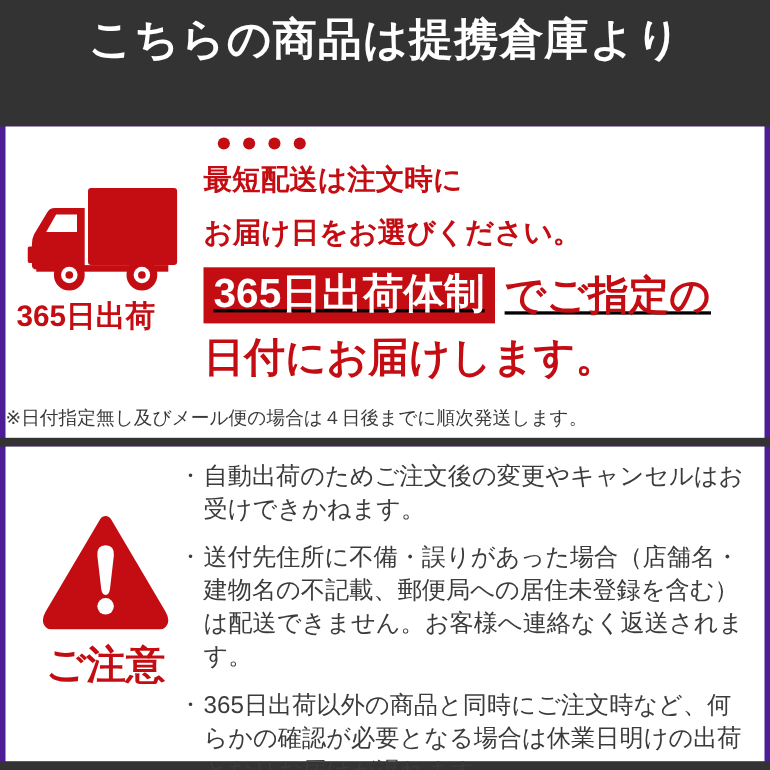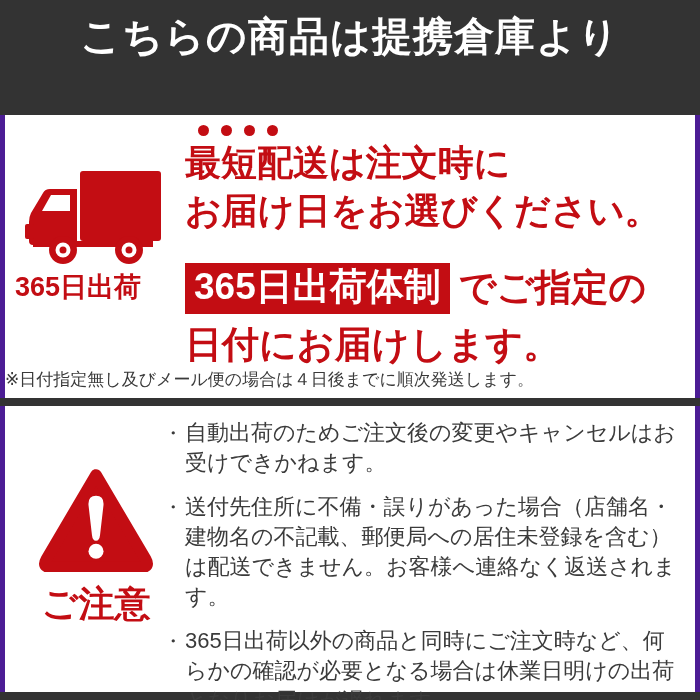--- a/index.html
+++ b/index.html
@@ -67,30 +67,31 @@
     margin-bottom: 3px;
   }
   .dot {
     width: 11px;
     height: 11px;
     border-radius: 50%;
     background: #c30d13;
   }
   .ship-headline {
     color: #c30d13;
-    font-size: 36px;
+    font-size: 26px;
     font-weight: 700;
     line-height: 48px;
     white-space: nowrap;
   }
   .delivery-line {
-    margin-top: 28px;
+    margin-top: 8px;
     display: flex;
-    align-items: flex-start;
-    white-space: nowrap;
+    align-items: flex-end;
+    white-space: nowrap;
+    text-decoration: underline;
   }
   .highlight-box {
     background: #c30d13;
     color: #ffffff;
     font-size: 37px;
     font-weight: 700;
     padding: 4px 9px 6px 9px;
     line-height: 1.1;
   }
   .after-highlight {

